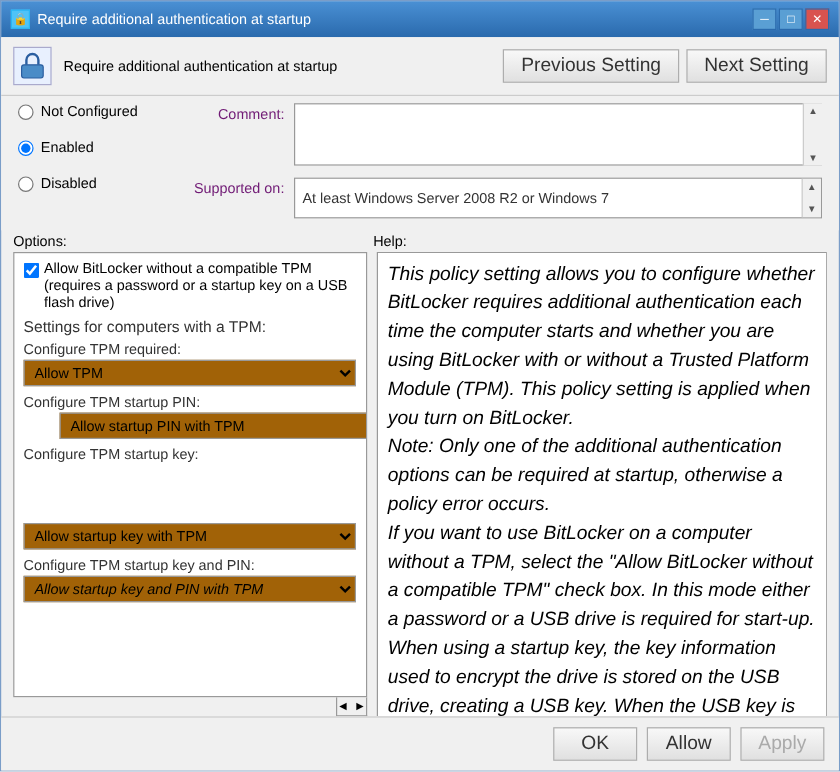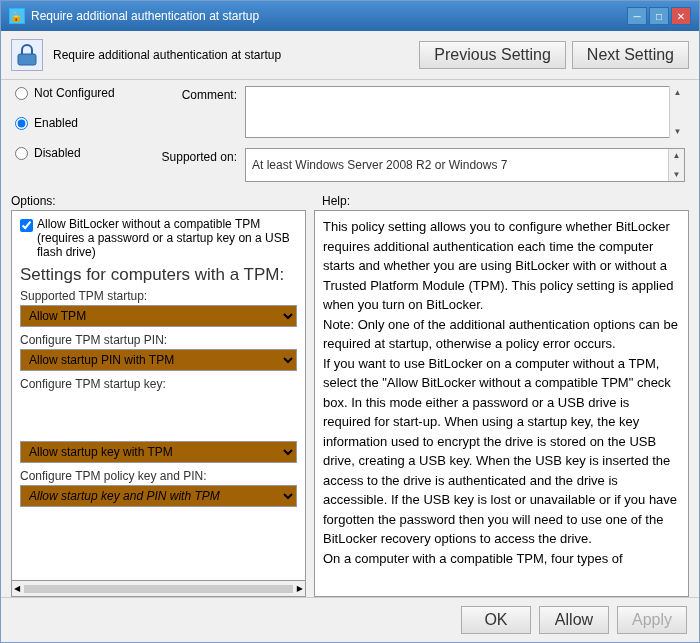--- a/index.html
+++ b/index.html
@@ -118,21 +118,21 @@
     .field-row {
       display: flex;
       align-items: flex-start;
       margin-bottom: 6px;
     }
     .field-label {
       width: 100px;
       text-align: right;
       padding-right: 8px;
       padding-top: 2px;
-      color: #000000;
+      color: #701a75;
       font-size: 12px;
       flex-shrink: 0;
     }
     .textarea-box {
       flex: 1;
       height: 52px;
       border: 1px solid #999;
       background: white;
       resize: none;
       font-size: 12px;
@@ -175,20 +175,21 @@
       flex: 1;
       overflow: hidden;
       padding: 0 10px;
       gap: 8px;
     }
     .options-panel {
       display: flex;
       flex-direction: column;
       width: 295px;
       flex-shrink: 0;
+      align-items: flex-end;
     }
     .help-panel {
       flex: 1;
       display: flex;
       flex-direction: column;
     }
     .checkbox-item {
       display: flex;
       align-items: flex-start;
       gap: 4px;
@@ -215,43 +216,44 @@
       align-items: center;
       padding: 8px 12px;
       gap: 8px;
       background: #f0f0f0;
       border-top: 1px solid #ccc;
       flex-shrink: 0;
     }
     .panels-label-row {
       display: flex;
       padding: 2px 20px 2px 10px;
-      gap: 16px;
+      gap: 5px;
     }
     .options-scroll-wrapper {
       display: flex;
       flex: 1;
       border: 1px solid #999;
       background: white;
       overflow: hidden;
       position: relative;
     }
     .options-inner {
       flex: 1;
       overflow-y: scroll;
       padding: 6px 8px;
     }
     .help-scroll-wrapper {
       flex: 1;
       border: 1px solid #999;
       background: white;
       overflow-y: scroll;
       padding: 6px 8px;
-      font-size: 13px;
+      font-size: 16px;
       line-height: 1.5;
+      font-style: italic;
     }
   </style>
 </head>
 <body>
 
 <div class="window">
 
   <div class="title-bar">
     <div class="title-bar-left">
       <div class="title-icon">🔒</div>
@@ -328,44 +330,44 @@
 
     <div class="options-panel">
       <div class="options-scroll-wrapper">
         <div class="options-inner">
           
           <div class="checkbox-item">
             <input type="checkbox" checked="" style="">
             <span>Allow BitLocker without a compatible TPM (requires a password or a startup key on a USB flash drive)</span>
           </div>
           
-          <div style="font-size:17px; color:#333; margin: 6px 0 4px 0;">Settings for computers with a TPM:</div>
-          
-          <div class="dropdown-label">Supported TPM startup:</div>
+          <div style="font-size:13px; color:#333; margin: 6px 0 4px 0;">Settings for computers with a TPM:</div>
+          
+          <div class="dropdown-label">Configure TPM required:</div>
           <select style="margin-bottom:6px;">
             <option>Allow TPM</option>
             <option>Require TPM</option>
             <option>Do not allow TPM</option>
           </select>
           
           <div class="dropdown-label">Configure TPM startup PIN:</div>
-          <select style="margin-bottom:6px;">
+          <select style="margin-bottom:6px;margin-left:30px;">
             <option>Allow startup PIN with TPM</option>
             <option>Require startup PIN with TPM</option>
             <option>Do not allow startup PIN with TPM</option>
           </select>
           
           <div class="dropdown-label">Configure TPM startup key:</div>
           <select style="margin-bottom:6px;margin-top:48px;">
             <option>Allow startup key with TPM</option>
             <option>Require startup key with TPM</option>
             <option>Do not allow startup key with TPM</option>
           </select>
           
-          <div class="dropdown-label">Configure TPM policy key and PIN:</div>
+          <div class="dropdown-label">Configure TPM startup key and PIN:</div>
           <select style="margin-bottom:6px;font-style:italic;">
             <option>Allow startup key and PIN with TPM</option>
             <option>Require startup key and PIN with TPM</option>
             <option>Do not allow startup key and PIN with TPM</option>
           </select>
         </div>
       </div>
 
       <div style="height:16px; border:1px solid #999; border-top:none; background:#f0f0f0; display:flex; align-items:center;">
         <span style="font-size:8px; padding:0 2px; cursor:pointer;">◀</span>

